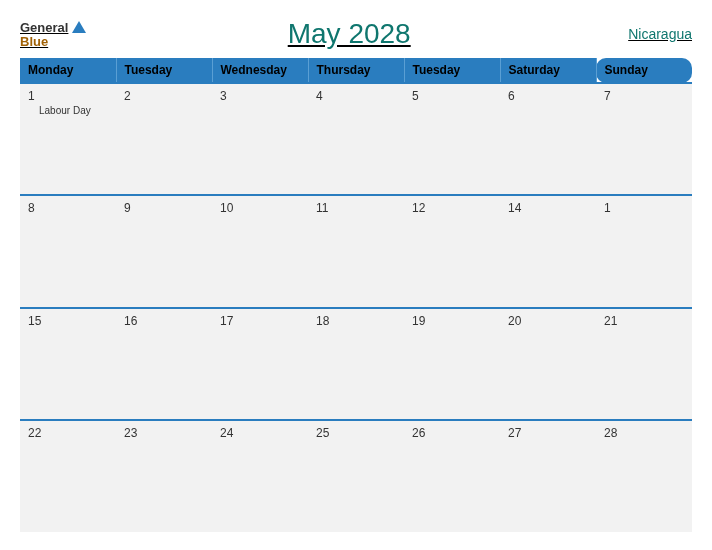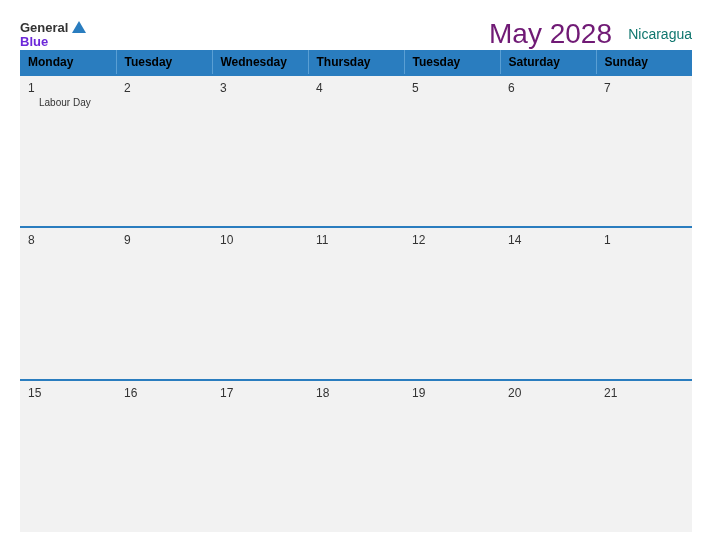--- a/index.html
+++ b/index.html
@@ -11,60 +11,61 @@
       display: flex;
       flex-direction: column;
       padding: 18px 20px 18px 20px;
     }
 
     
     .header {
       display: flex;
       align-items: center;
       justify-content: space-between;
-      margin-bottom: 0;
+      margin-bottom: 8px;
+      text-decoration: underline;
     }
 
     .logo {
       display: flex;
       align-items: flex-end;
       gap: 0px;
     }
     .logo-general {
       font-size: 13px;
       font-weight: bold;
       color: #333;
       line-height: 1;
     }
     .logo-blue {
       font-size: 13px;
       font-weight: bold;
-      color: #6d28d9;
+      color: #a16207;
       line-height: 1;
     }
     .logo-triangle {
       width: 0;
       height: 0;
       border-left: 7px solid transparent;
       border-right: 7px solid transparent;
       border-bottom: 12px solid #2a7dbf;
       margin-left: 2px;
       margin-bottom: 2px;
     }
     .logo-text-block {
       display: flex;
       flex-direction: column;
       align-items: flex-start;
     }
 
     .title {
       font-size: 28px;
       font-weight: normal;
-      color: #701a75;
-      text-align: right;
+      color: #0f766e;
+      text-align: center;
       flex: 1;
     }
 
     .country {
       font-size: 14px;
       color: #0f766e;
       text-align: right;
       min-width: 80px;
     }
 
@@ -79,20 +80,21 @@
       background-color: #2a7dbf;
       color: #000000;
       font-size: 12px;
       font-weight: bold;
       text-align: left;
       padding: 5px 8px;
       border-right: 1px solid #5a9fd4;
     }
     .calendar thead tr th:last-child {
       border-right: none;
+      border-radius: 10px;
     }
 
     .calendar tbody tr td {
       vertical-align: top;
       padding: 5px 8px;
       font-size: 12px;
       color: #222;
       height: 72px;
       border-top: 2px solid #2a7dbf;
       background-color: #f2f2f2;
@@ -210,14 +212,37 @@
         <td>
           <span class="day-number">19</span>
         </td>
         <td>
           <span class="day-number">20</span>
         </td>
         <td>
           <span class="day-number">21</span>
         </td>
       </tr>
+      <tr>
+        <td>
+          <span class="day-number">22</span>
+        </td>
+        <td>
+          <span class="day-number">23</span>
+        </td>
+        <td>
+          <span class="day-number">24</span>
+        </td>
+        <td>
+          <span class="day-number">25</span>
+        </td>
+        <td>
+          <span class="day-number">26</span>
+        </td>
+        <td>
+          <span class="day-number">27</span>
+        </td>
+        <td>
+          <span class="day-number">28</span>
+        </td>
+      </tr>
     </tbody>
 </table>
 
 </body></html>

